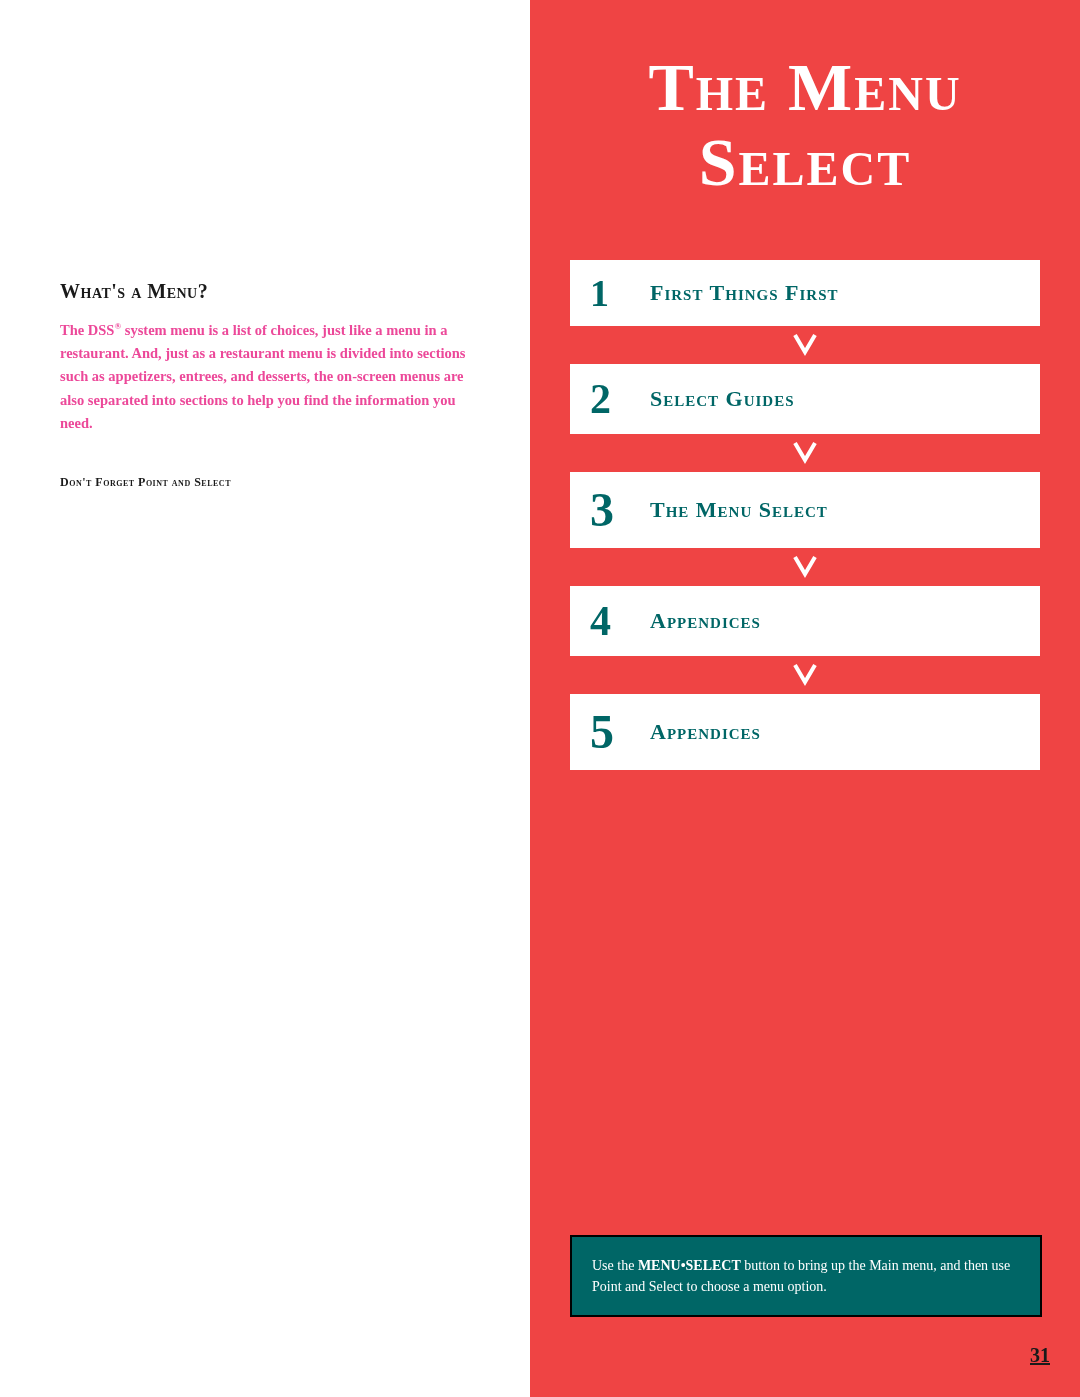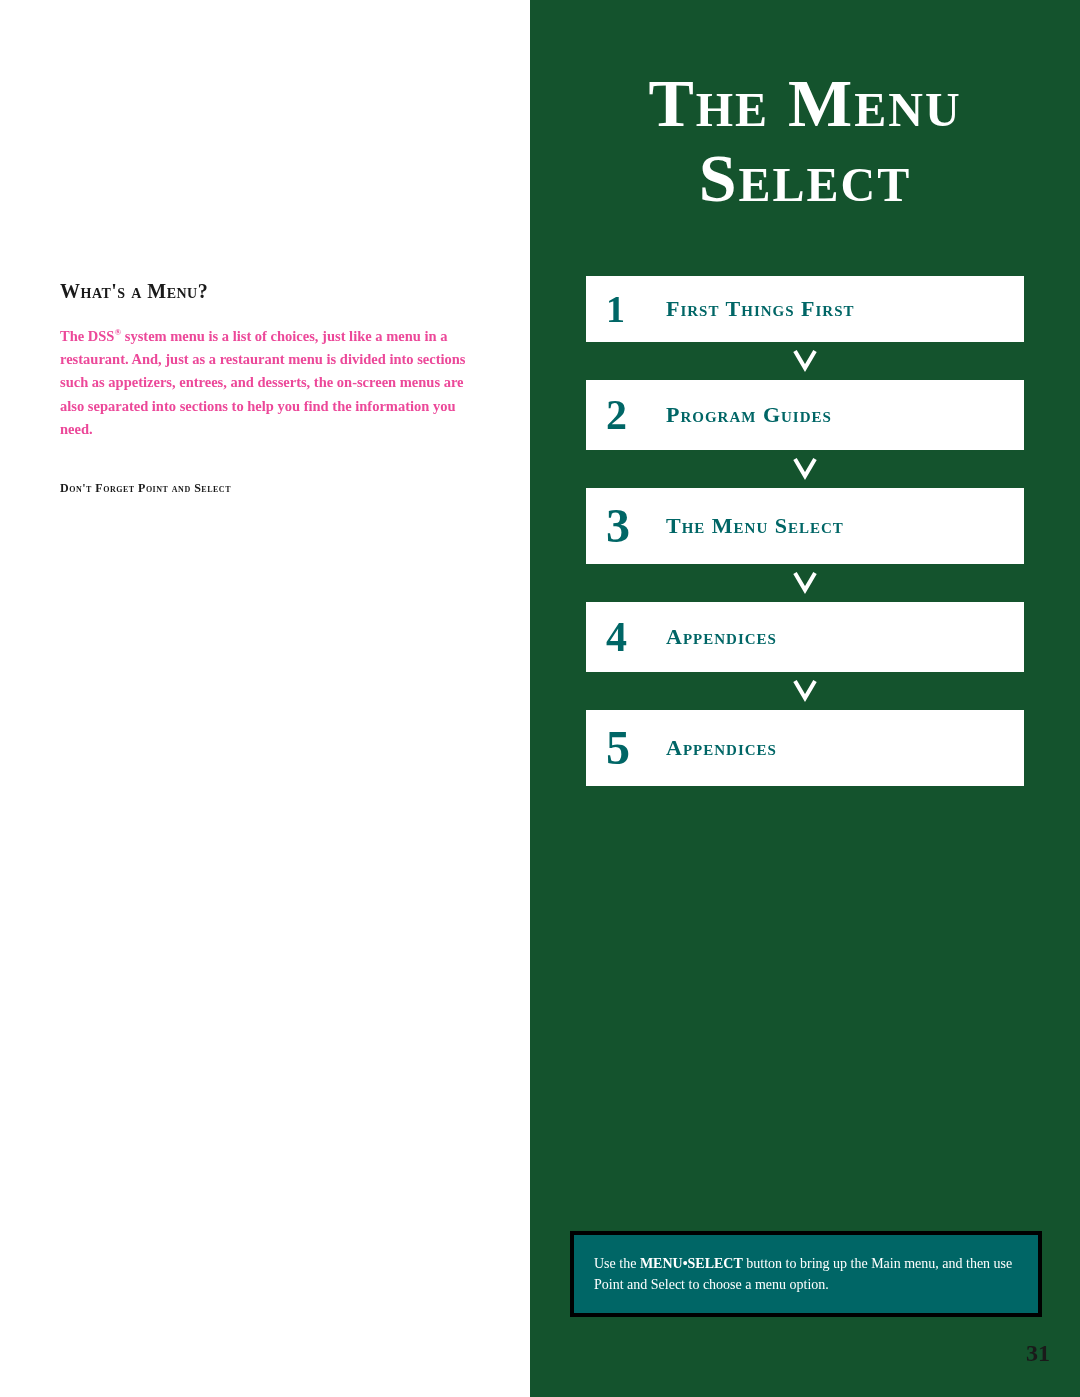--- a/index.html
+++ b/index.html
@@ -35,21 +35,21 @@
 
     .left-content {
       margin-top: 220px;
     }
 
     .section-heading {
       font-family: Georgia, serif;
       font-size: 20px;
       font-weight: bold;
       color: #1a1a1a;
-      margin-bottom: 22px;
+      margin-bottom: 16px;
       font-variant: small-caps;
       letter-spacing: 0.5px;
     }
 
     .section-body {
       font-size: 14.5px;
       font-weight: bold;
       color: #ec4899;
       line-height: 1.6;
       margin-bottom: 40px;
@@ -67,25 +67,25 @@
       color: #1a1a1a;
       margin-bottom: 16px;
       font-variant: small-caps;
       letter-spacing: 0.5px;
     }
 
     
     .right-panel {
       width: 550px;
       height: 100%;
-      background: #14532d;
+      background: #ef4444;
       display: flex;
       flex-direction: column;
       align-items: center;
-      padding: 16px;
+      padding: 0;
       position: relative;
     }
 
     .right-title {
       color: #ffffff;
       font-family: Georgia, serif;
       font-size: 68px;
       font-weight: bold;
       font-variant: small-caps;
       text-align: center;
@@ -134,21 +134,21 @@
       letter-spacing: 1px;
       margin-left: 10px;
       text-align: right;
     }
 
     .note-box {
       position: absolute;
       bottom: 80px;
       left: 40px;
       right: 38px;
-      border: 4px solid #000000;
+      border: 2px solid #000000;
       background: #006666;
       padding: 18px 20px;
       color: #ffffff;
       font-size: 14px;
       line-height: 1.5;
     }
 
     .note-box strong {
       font-weight: bold;
     }
@@ -203,21 +203,21 @@
       </div>
 
       <div class="chevron">
         <svg viewBox="0 0 30 30" fill="none" xmlns="http://www.w3.org/2000/svg">
           <polyline points="5,5 15,22 25,5" stroke="white" stroke-width="4" stroke-linejoin="miter" fill="none"></polyline>
         </svg>
       </div>
 
       <div class="menu-item-box">
         <span class="menu-number large">2</span>
-        <span class="menu-label">Program Guides</span>
+        <span class="menu-label">Select Guides</span>
       </div>
 
       <div class="chevron">
         <svg viewBox="0 0 30 30" fill="none" xmlns="http://www.w3.org/2000/svg">
           <polyline points="5,5 15,22 25,5" stroke="white" stroke-width="4" stroke-linejoin="miter" fill="none"></polyline>
         </svg>
       </div>
 
       <div class="menu-item-box">
         <span class="menu-number large" style="font-size:48px; font-weight:900;">3</span>
@@ -249,13 +249,13 @@
     </div>
 
     <div class="note-box">
       <span>Use the <strong>MENU•SELECT</strong> button to bring up the Main menu, and then use Point and Select to choose a menu option.</span>
     </div>
 
   </div>
 
 </div>
 
-<div style="position:fixed; bottom:30px; right:30px; font-size:24px; font-weight:bold; color:#1a1a1a;">31</div>
+<div style="position:fixed; bottom:30px; right:30px; font-size:20px; font-weight:bold; color:#1a1a1a;text-decoration:underline;">31</div>
 
 </body></html>

